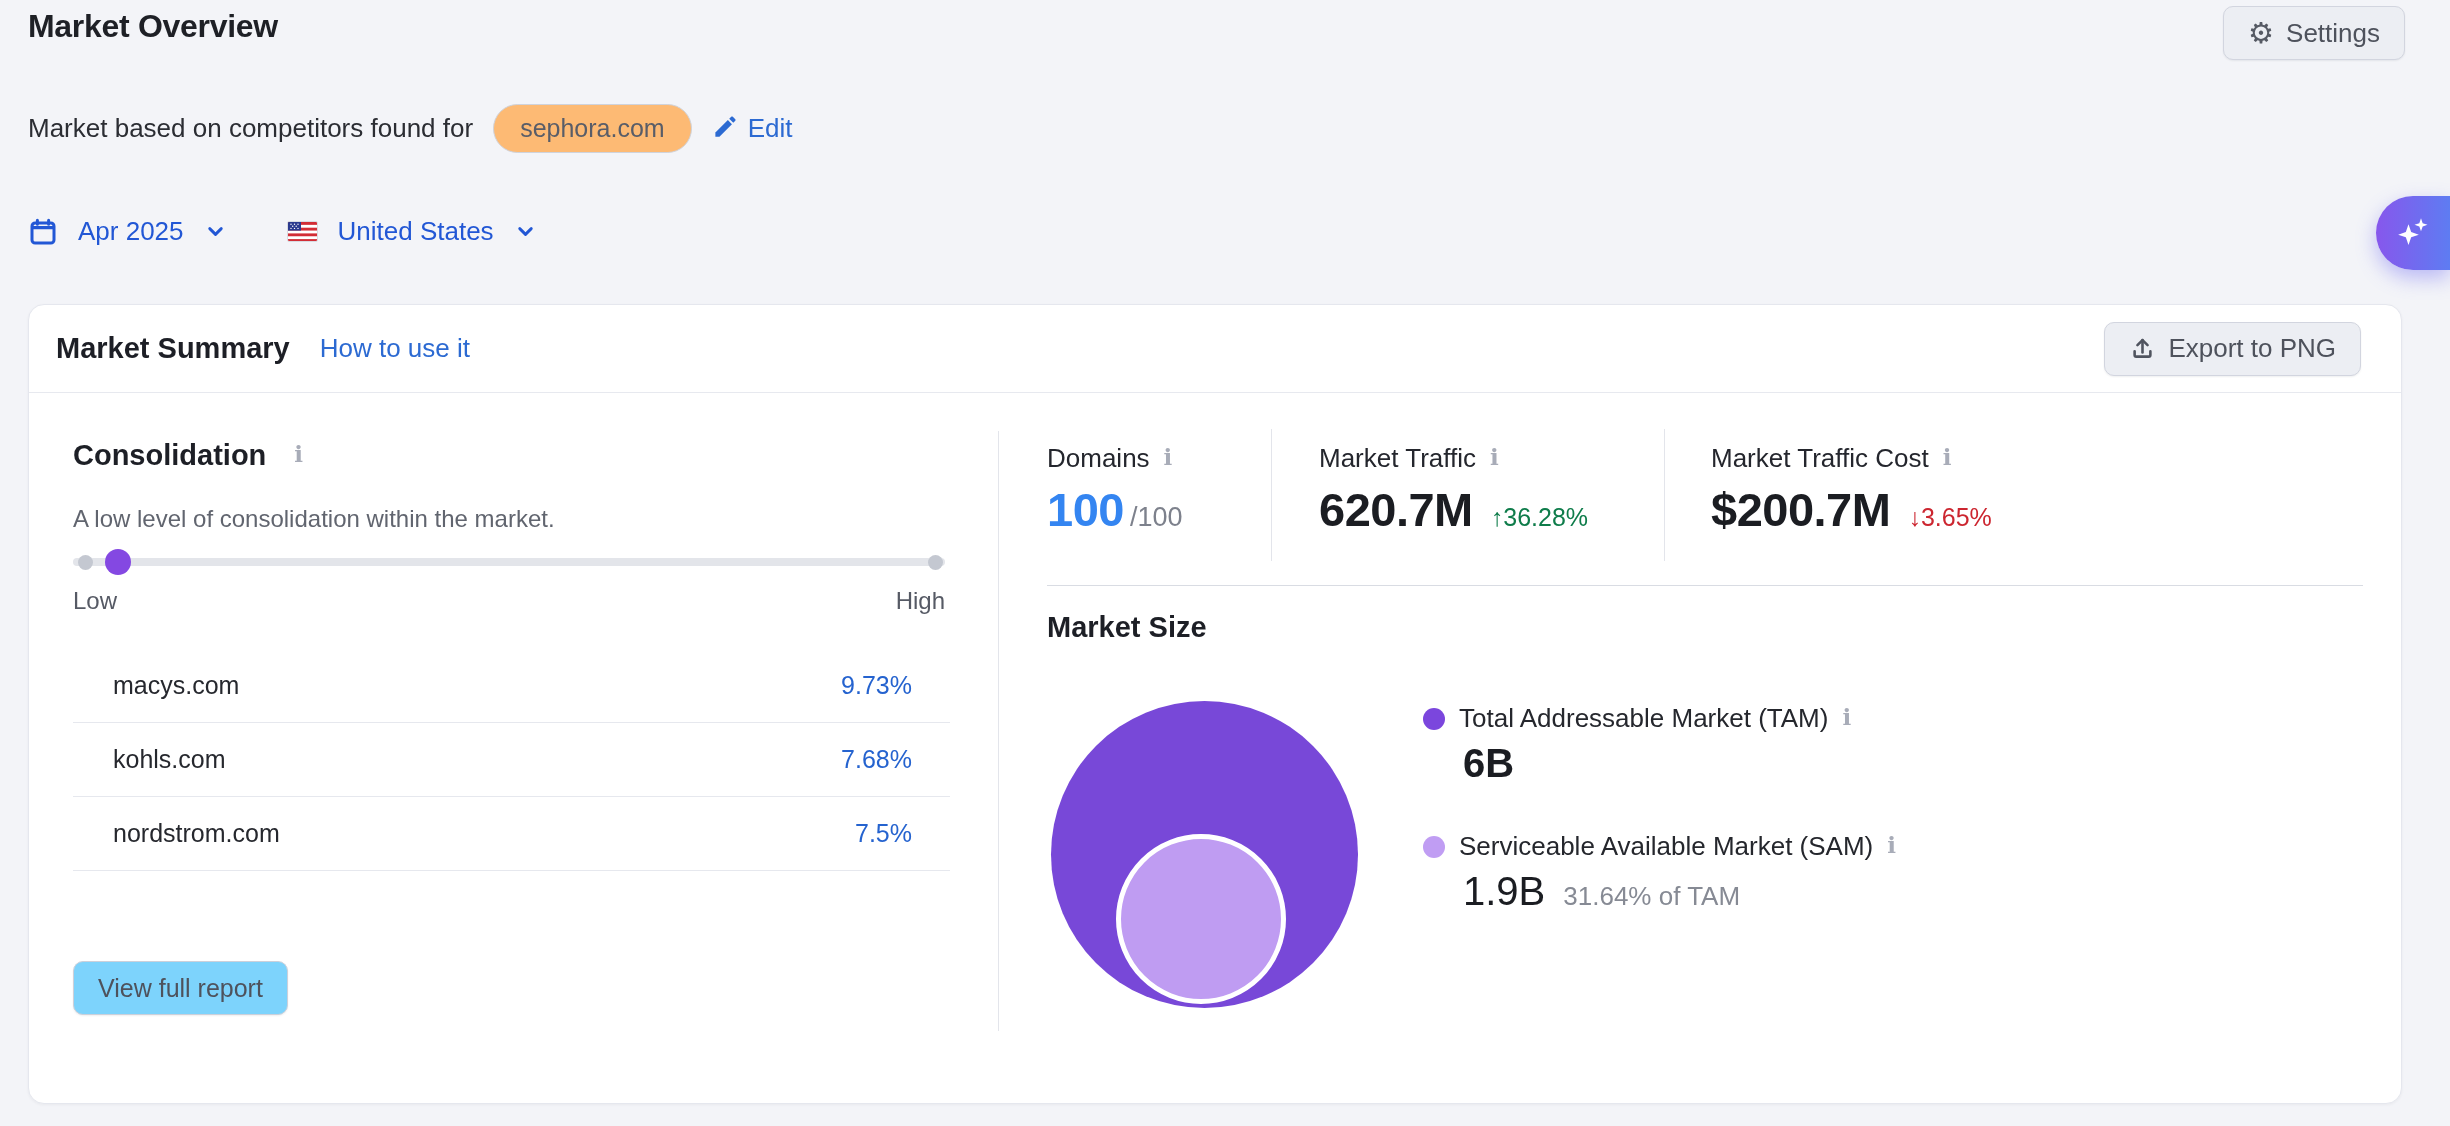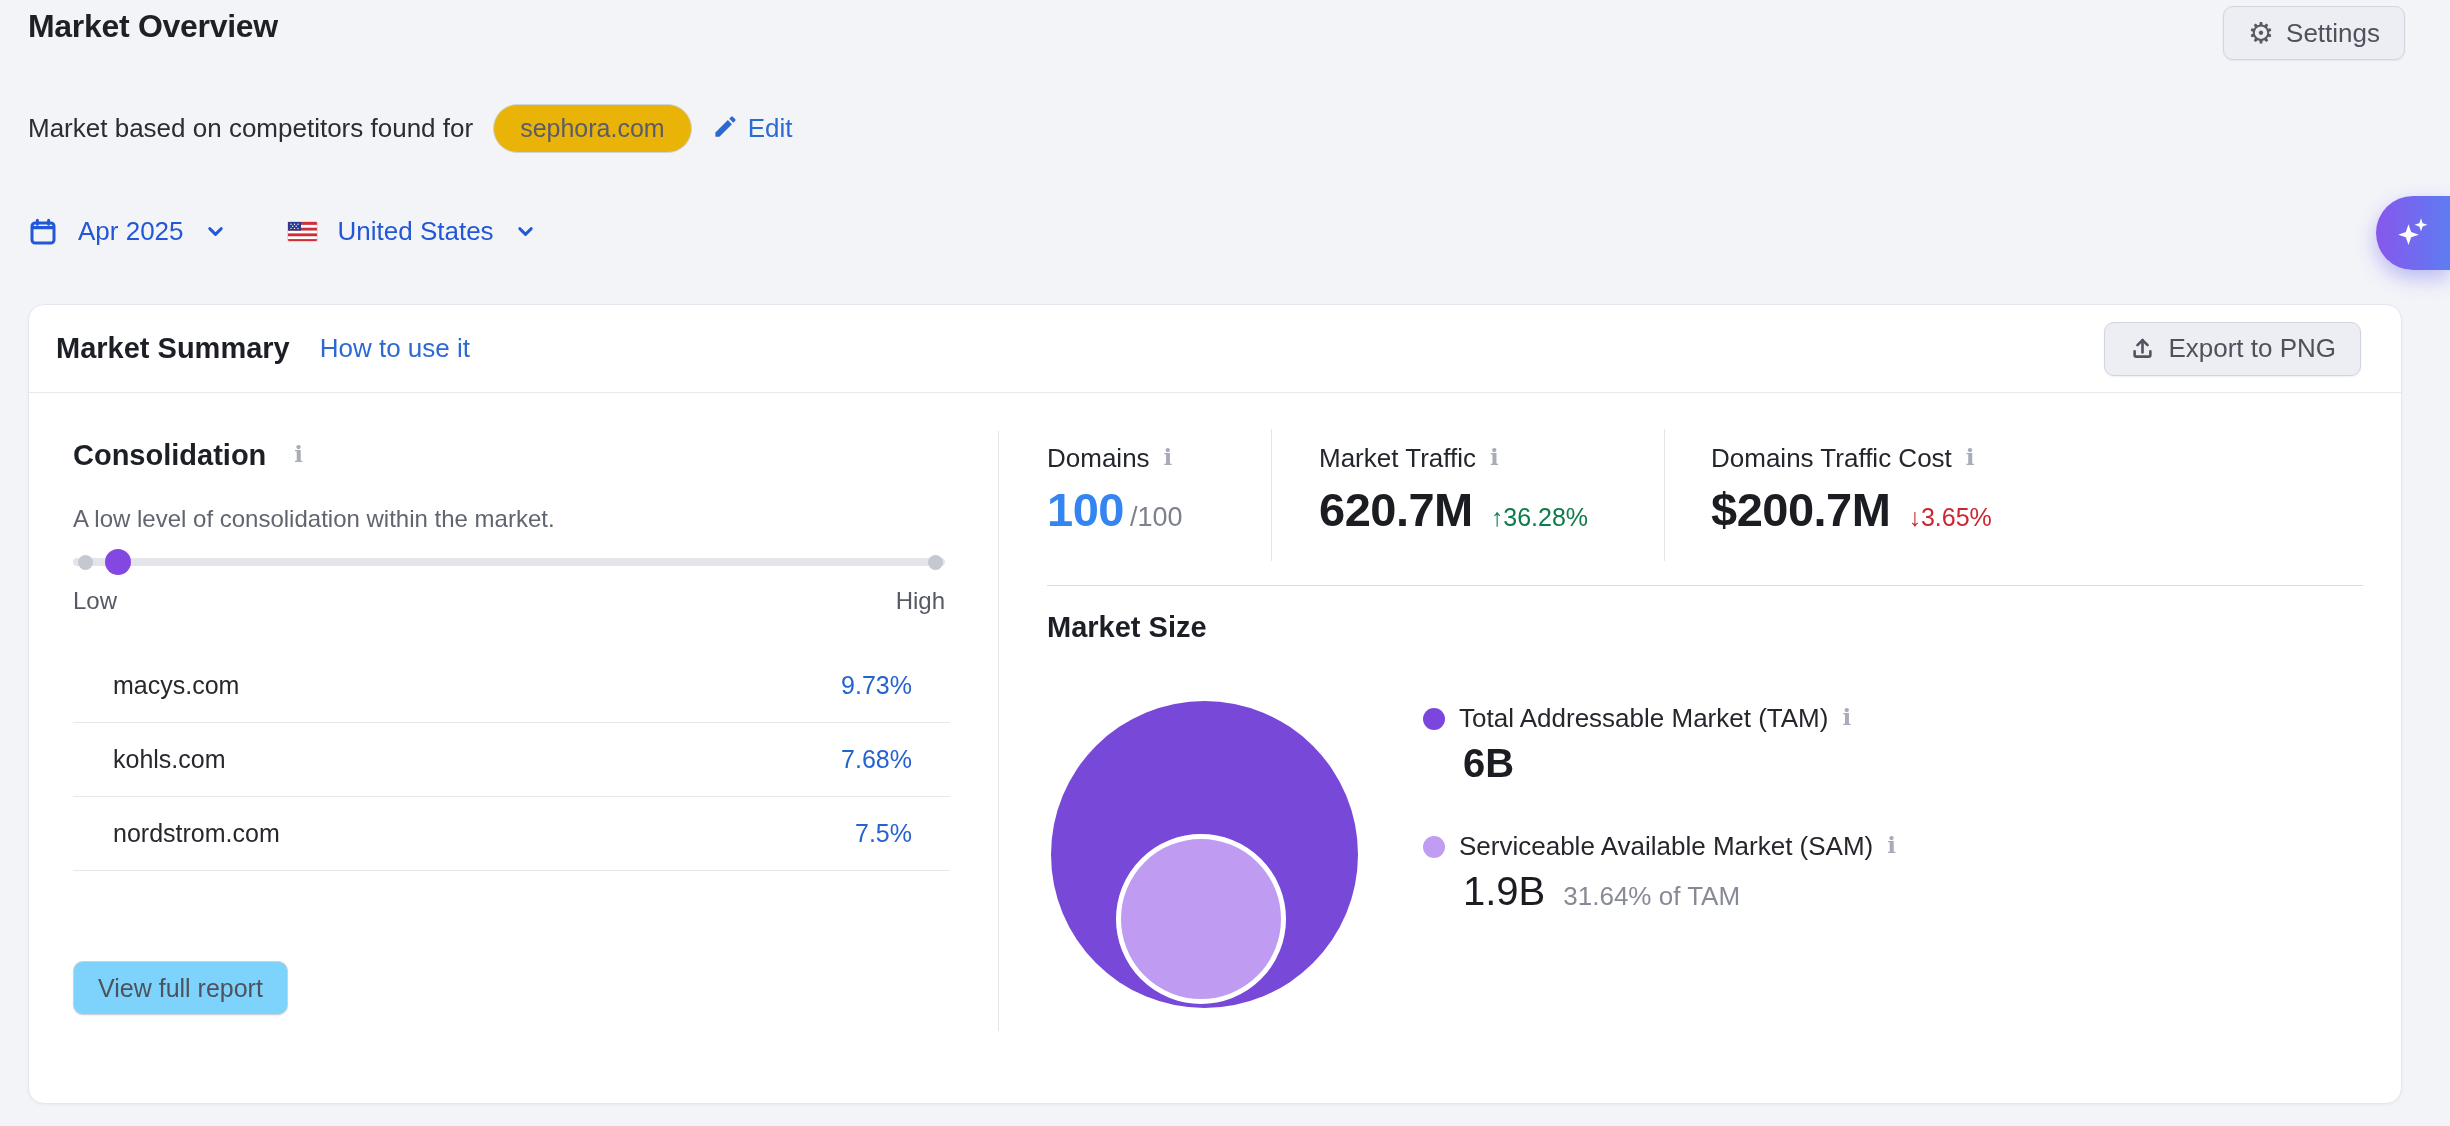--- a/index.html
+++ b/index.html
@@ -22,21 +22,21 @@
     padding:0 24px; height:54px; cursor:pointer;
     box-shadow:0 1px 2px rgba(20,24,40,.07);
   }
   .settings-btn { right:45px; top:6px; }
   .gear { font-family:"DejaVu Sans", sans-serif; font-size:29px; color:#565a64; line-height:1; }
 
   
   .subtitle-row { left:28px; top:104px; display:flex; align-items:center; gap:20px; }
   .subtitle-text { font-size:26px; color:#2b2d33; }
   .domain-pill {
-    background:#eab308; border:1.5px solid #cfd3dc; border-radius:999px;
+    background:#fdba74; border:1.5px solid #cfd3dc; border-radius:999px;
     padding:9px 26px; font-size:25px; color:#595d68; cursor:default;
   }
   .edit-link { display:inline-flex; align-items:flex-start; gap:9px; color:#2c6ad2; font-size:26px; cursor:pointer; }
 
   
   .filters-row { left:28px; top:216px; display:flex; align-items:center; gap:60px; }
   .filter { display:inline-flex; align-items:center; gap:20px; color:#2257d5; font-size:26px; cursor:pointer; }
   .flag { width:31px; height:21px; border:1px solid #d8dbe2; border-radius:2px; overflow:hidden; display:inline-block; }
 
   
@@ -288,21 +288,21 @@
     <div class="metric-value-row">
       <span class="metric-big">620.7M</span>
       <span class="chg up">↑36.28%</span>
     </div>
   </div>
 
   <div class="abs divider-v m-div2"></div>
 
   <div class="abs metric m-cost">
     <div class="metric-label">
-      <span>Domains Traffic Cost</span>
+      <span>Market Traffic Cost</span>
       <span class="info">i</span>
     </div>
     <div class="metric-value-row">
       <span class="metric-big">$200.7M</span>
       <span class="chg down">↓3.65%</span>
     </div>
   </div>
 
   <div class="abs divider-h metrics-hr"></div>
 

